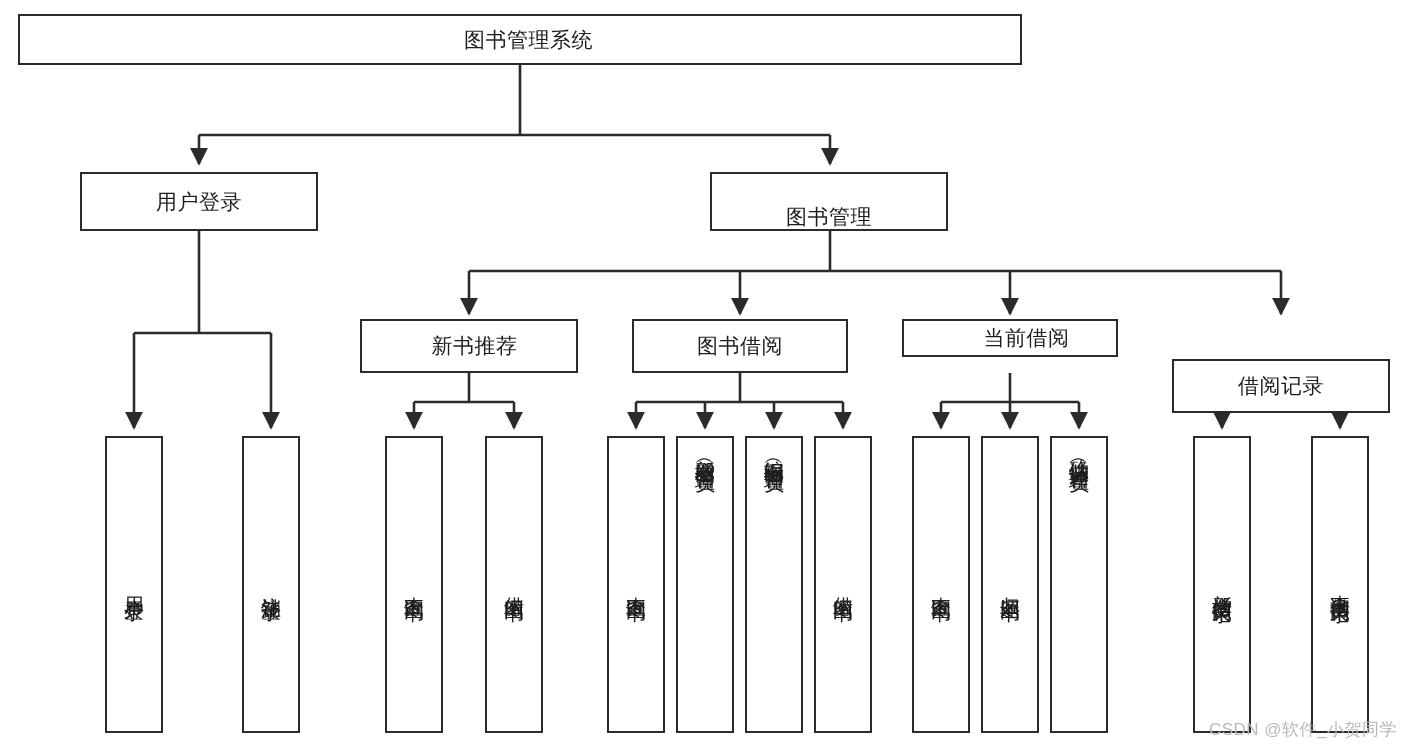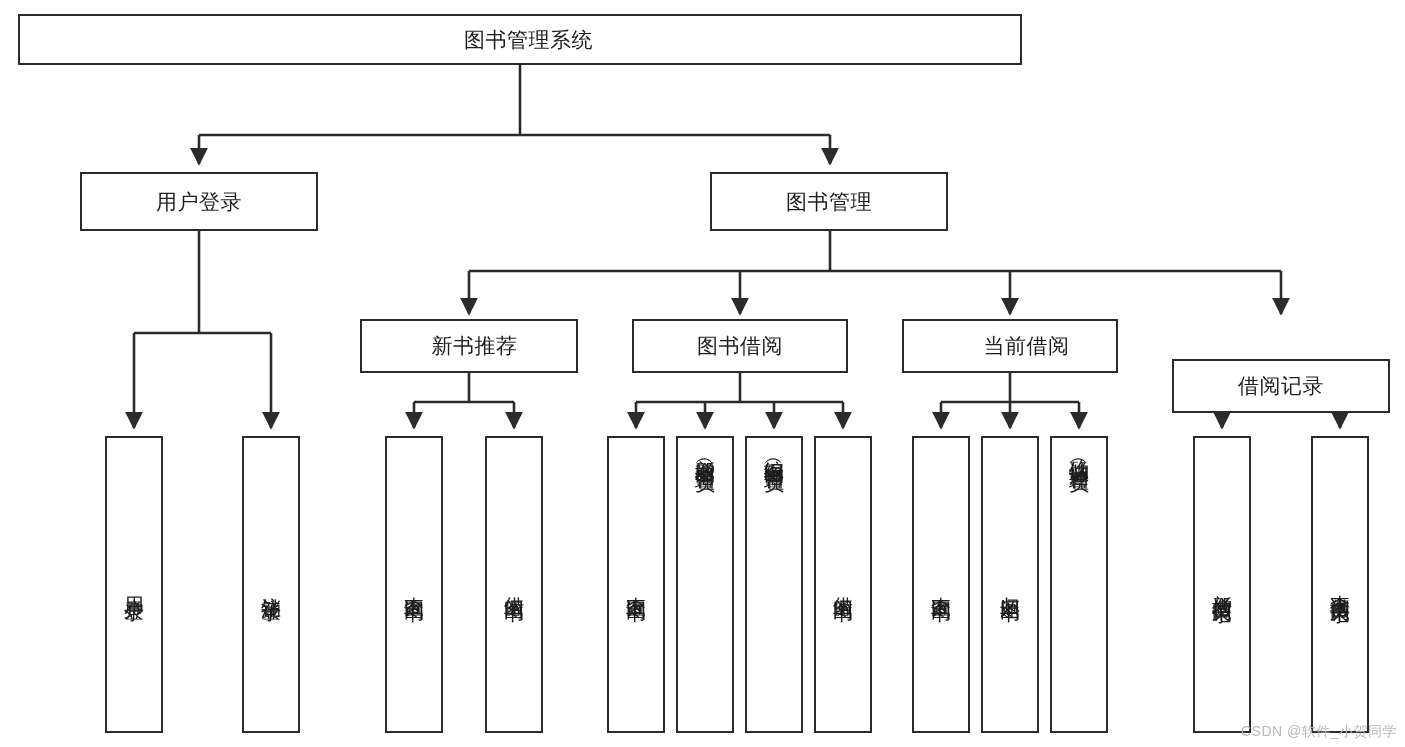--- a/index.html
+++ b/index.html
@@ -58,21 +58,21 @@
     letter-spacing: 2px;
     white-space: nowrap;
   }
   .node.vertical.centered {
     align-items: center;
   }
   #watermark {
     position: absolute;
     right: 8px;
     bottom: 6px;
-    font-size: 14px;
+    font-size: 17px;
     color: #b9b9b9;
     letter-spacing: 0.5px;
     z-index: 5;
     white-space: nowrap;
   }
 </style>
 </head>
 <body>
 
 <div id="diagram-canvas">
@@ -127,31 +127,31 @@
     </g>
   </svg>
 
   <div class="node" style="left:18px; top:14px; width:1004px; height:51px;padding-left:17px;">
     <span class="node-label">图书管理系统</span>
   </div>
 
   <div class="node" style="left:80px; top:172px; width:238px; height:59px;">
     <span class="node-label">用户登录</span>
   </div>
-  <div class="node" style="left:710px; top:172px; width:238px; height:59px;">
+  <div class="node" style="left:710px; top:172px; width:238px; height:59px;align-items:flex-end;">
     <span class="node-label">图书管理</span>
   </div>
 
   <div class="node" style="left:360px; top:319px; width:218px; height:54px;padding-left:11px;">
     <span class="node-label">新书推荐</span>
   </div>
   <div class="node" style="left:632px; top:319px; width:216px; height:54px;">
     <span class="node-label">图书借阅</span>
   </div>
-  <div class="node" style="left:902px; top:319px; width:216px; height:54px;padding-left:33px;">
+  <div class="node" style="left:902px; top:319px; width:216px; height:38px;padding-left:33px;">
     <span class="node-label">当前借阅</span>
   </div>
   <div class="node" style="left:1172px; top:319px; width:218px; height:54px;margin-top:40px;">
     <span class="node-label">借阅记录</span>
   </div>
 
   <div class="node vertical centered" style="left:105px; top:436px; width:58px; height:297px;">
     <span class="node-label">用户登录</span>
   </div>
   <div class="node vertical centered" style="left:242px; top:436px; width:58px; height:297px;">

